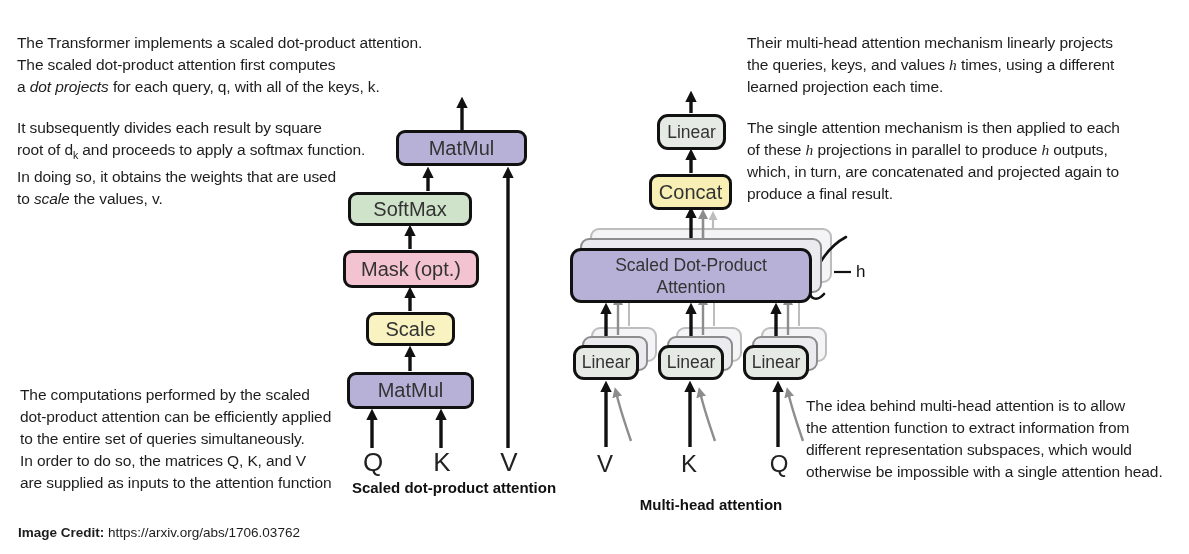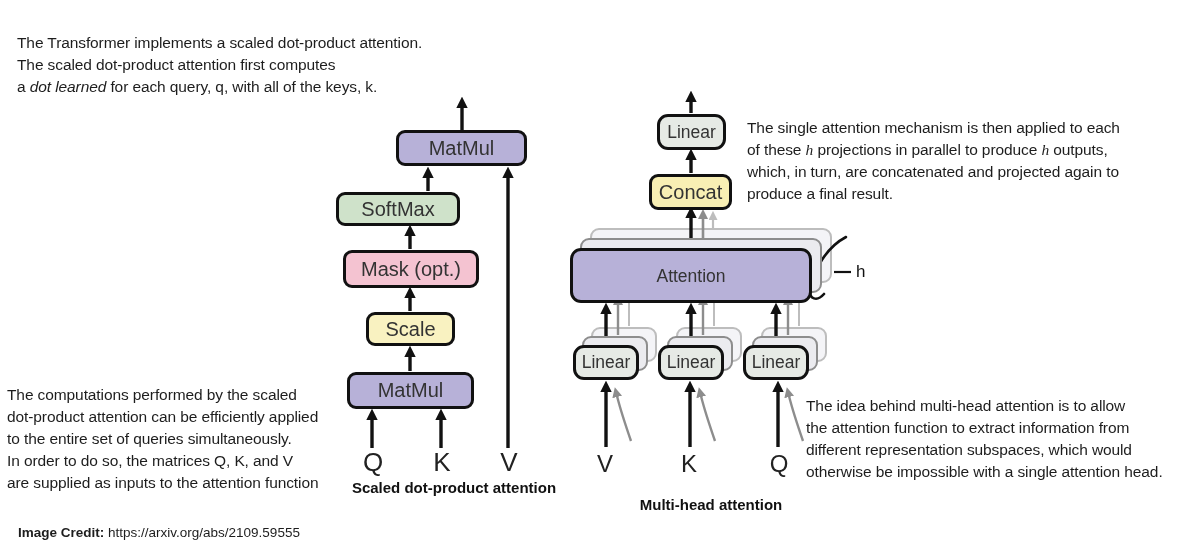--- a/index.html
+++ b/index.html
@@ -82,40 +82,47 @@
     <path d="M 631,441 Q 621,412 617,396" fill="none" stroke="#8d8d8d" stroke-width="2.4" marker-end="url(#mk-gray)"></path>
     <path d="M 715,441 Q 705,412 701,396" fill="none" stroke="#8d8d8d" stroke-width="2.4" marker-end="url(#mk-gray)"></path>
     <path d="M 803,441 Q 793,412 789,396" fill="none" stroke="#8d8d8d" stroke-width="2.4" marker-end="url(#mk-gray)"></path>
 
     <path d="M 846,237 C 827,247 813,270 810,290 C 809,299 817,302 824,294" fill="none" stroke="#111" stroke-width="2.6" stroke-linecap="round"></path>
     <line x1="834" y1="272" x2="851" y2="272" stroke="#111" stroke-width="2.2"></line>
   </svg>
 
   <div class="txt" style="left:17px;top:32px;"><span>The Transformer implements a scaled dot-product attention.
 The scaled dot-product attention first computes
-a </span><span style="font-style: italic;">dot learned</span><span> for each query, q, with all of the keys, k.</span></div>
-  <div class="txt" style="left:7px;top:384px;"><span>The computations performed by the scaled
+a </span><span style="font-style: italic;">dot projects</span><span> for each query, q, with all of the keys, k.</span></div>
+  <div class="txt" style="left:17px;top:117px;"><span>It subsequently divides each result by square
+root of d</span><sub>k</sub><span> and proceeds to apply a softmax function.
+In doing so, it obtains the weights that are used
+to </span><span style="font-style: italic;">scale</span><span> the values, v.</span></div>
+  <div class="txt" style="left:20px;top:384px;"><span>The computations performed by the scaled
 dot-product attention can be efficiently applied
 to the entire set of queries simultaneously.
 In order to do so, the matrices Q, K, and V
 are supplied as inputs to the attention function</span></div>
+  <div class="txt" style="left:747px;top:32px;"><span>Their multi-head attention mechanism linearly projects
+the queries, keys, and values </span><span class="mathit">h</span><span> times, using a different
+learned projection each time.</span></div>
   <div class="txt" style="left:806px;top:395px;"><span>The idea behind multi-head attention is to allow
 the attention function to extract information from
 different representation subspaces, which would
 otherwise be impossible with a single attention head.</span></div>
   <div class="txt" style="left:747px;top:117px;"><span>The single attention mechanism is then applied to each
 of these </span><span class="mathit">h</span><span> projections in parallel to produce </span><span class="mathit">h</span><span> outputs,
 which, in turn, are concatenated and projected again to
 produce a final result.</span></div>
-  <div class="credit" style="left:18px;top:525px;"><span style="font-weight: bold;">Image Credit:</span><span> https://arxiv.org/abs/2109.59555</span></div>
+  <div class="credit" style="left:18px;top:525px;"><span style="font-weight: bold;">Image Credit:</span><span> https://arxiv.org/abs/1706.03762</span></div>
 
   <div class="box purple lbl20" style="left:396px;top:130px;width:131px;height:36px;">
       <span>MatMul</span>
     </div>
-  <div class="box green lbl20" style="left:336px;top:192px;width:124px;height:34px;justify-content:center;">
+  <div class="box green lbl20" style="left:348px;top:192px;width:124px;height:34px;justify-content:center;">
       <span>SoftMax</span>
     </div>
   <div class="box pink lbl20" style="left:343px;top:250px;width:136px;height:38px;justify-content:center;">
       <span>Mask (opt.)</span>
     </div>
   <div class="box yellow lbl20" style="left:366px;top:312px;width:89px;height:34px;">
       <span>Scale</span>
     </div>
   <div class="box purple lbl20" style="left:347px;top:372px;width:127px;height:37px;">
       <span>MatMul</span>
@@ -129,20 +136,21 @@
       <span>Linear</span>
     </div>
   <div class="box yellow2 lbl20" style="left:649px;top:174px;width:83px;height:36px;">
       <span>Concat</span>
     </div>
 
   <div class="layer layer2" style="left:590px;top:228px;width:242px;height:55px;"></div>
   <div class="layer layer1" style="left:580px;top:238px;width:242px;height:55px;"></div>
   <div class="box purple lbl17" style="left:570px;top:248px;width:242px;height:55px;">
     <div class="attn-text">
+      <span>Scaled Dot-Product</span>
       <span>Attention</span>
     </div>
   </div>
   <div class="h-label" style="left:856px;top:262px;">h</div>
 
   <div class="layer layer2" style="left:591px;top:327px;width:66px;height:35px;"></div>
   <div class="layer layer1" style="left:582px;top:336px;width:66px;height:35px;"></div>
   <div class="box graybox lbl17" style="left:573px;top:345px;width:66px;height:35px;">
       <span>Linear</span>
     </div>

